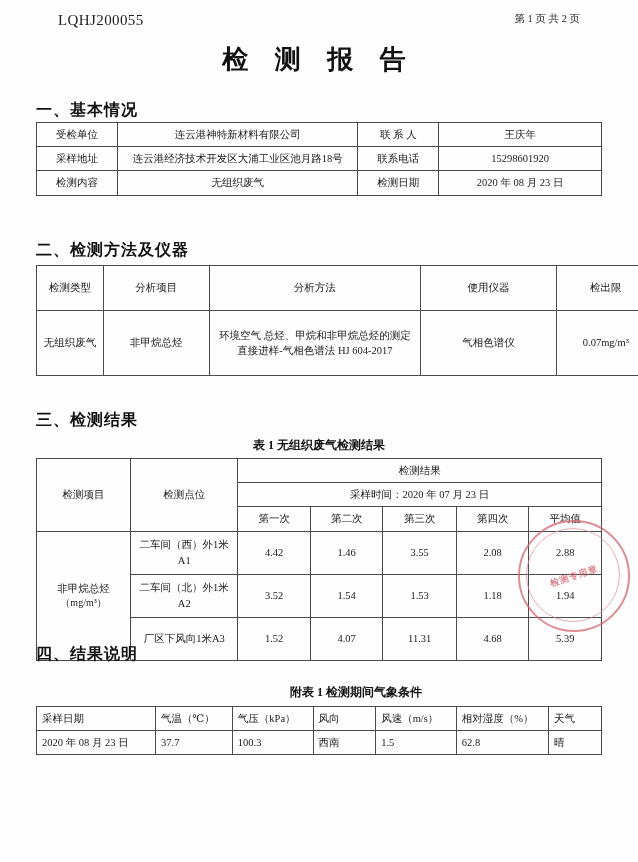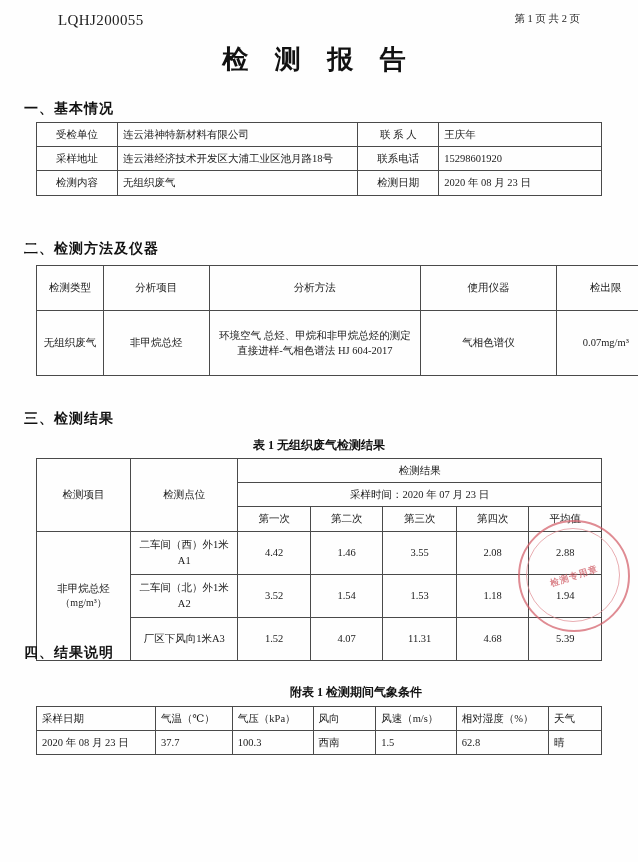--- a/index.html
+++ b/index.html
@@ -51,22 +51,22 @@
     width: 638px;
     text-align: center;
     font-size: 26px;
     font-weight: bold;
     letter-spacing: 10px;
     font-family: "Liberation Serif", "DejaVu Serif", serif;
     color: #111;
   }
   .section-head {
     position: absolute;
-    left: 24px;
-    font-size: 14px;
+    left: 36px;
+    font-size: 16px;
     font-weight: bold;
     letter-spacing: 1px;
     color: #111;
   }
   .sub-title {
     position: absolute;
     width: 638px;
     left: 0;
     text-align: center;
     font-size: 12px;
@@ -79,21 +79,21 @@
     font-size: 10.5px;
     color: #1a1a1a;
   }
   table td, table th {
     border: 1px solid #4a4a4a;
     padding: 4px 5px;
     font-weight: normal;
     vertical-align: middle;
     line-height: 1.45;
   }
-  .l { text-align: left; }
+  .l { text-align: center; }
 
   
   #t-basic { left: 36px; top: 122px; width: 566px; }
   #t-basic td.label { width: 74px; text-align: center; }
   #t-basic td.val1 { width: 244px; }
   #t-basic td.label2 { width: 74px; text-align: center; }
   #t-basic td.val2 { width: 158px; }
 
   
   #t-method { left: 36px; top: 265px; width: 620px; }

